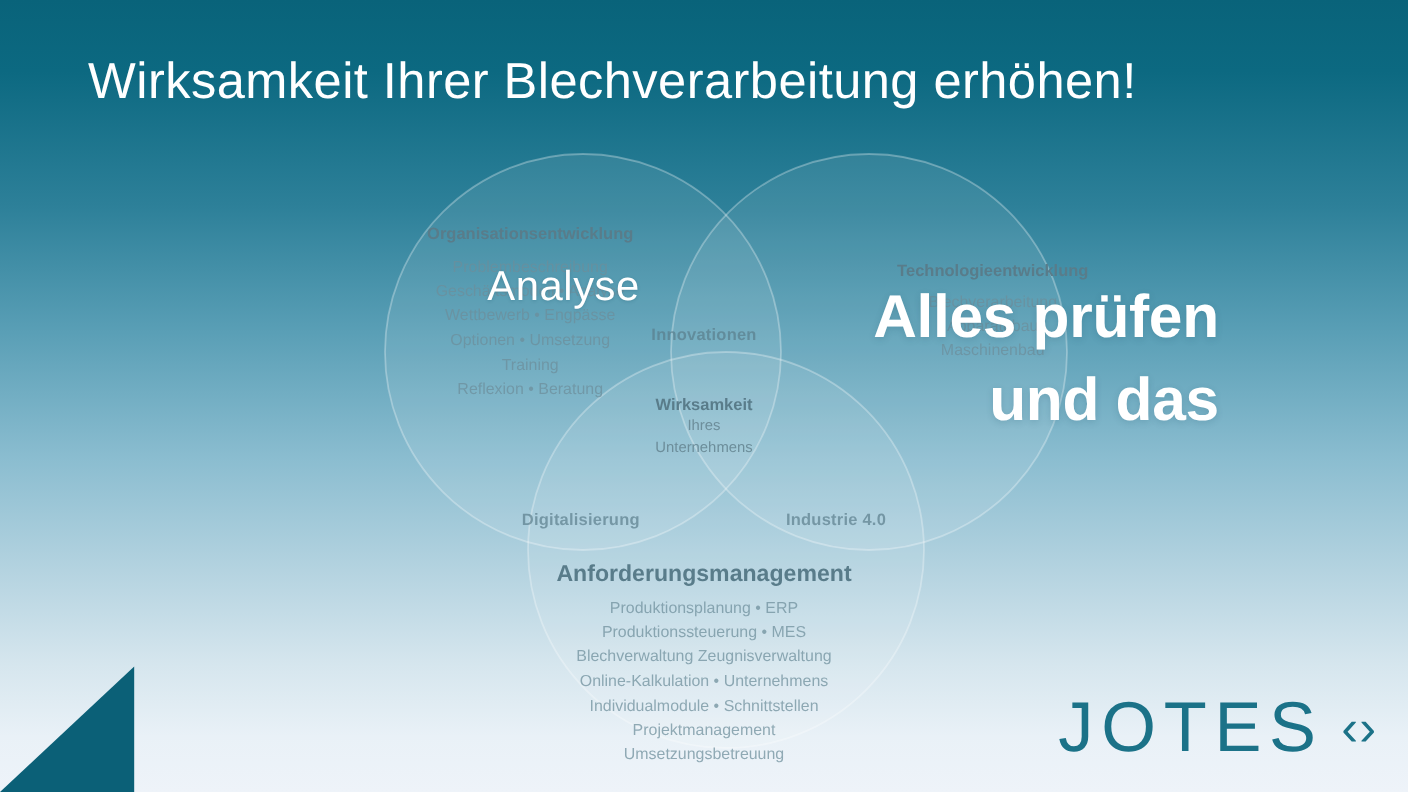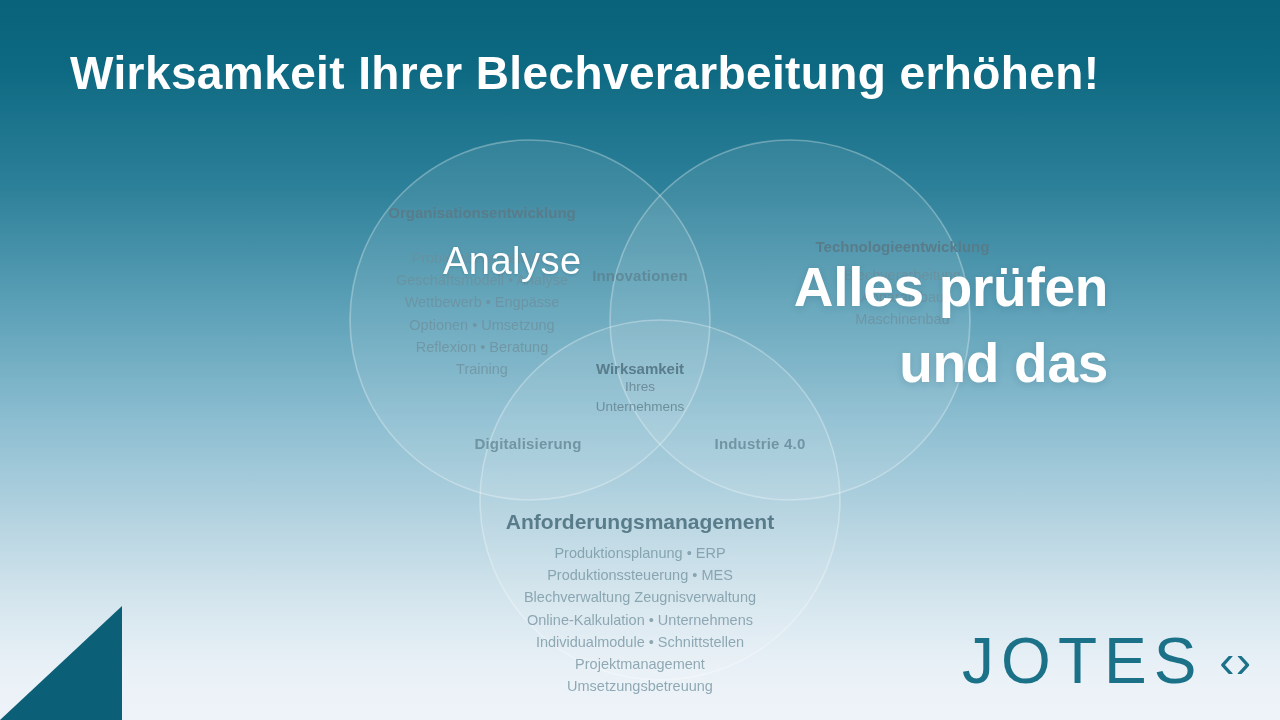--- a/index.html
+++ b/index.html
@@ -35,20 +35,21 @@
 
   
   .venn-label {
     position: absolute;
     color: #5d7f8c;
     opacity: .68;
     text-align: center;
     letter-spacing: .2px;
     white-space: nowrap;
     line-height: 1.28;
+    margin-top: 29px;
   }
   .venn-head {
     font-weight: bold;
     font-size: 15px;
     color: #597c8a;
   }
   .venn-sub {
     font-size: 14.5px;
     font-weight: normal;
     color: #6d8e9b;
@@ -56,45 +57,45 @@
   .venn-block { position: absolute; text-align: center; white-space: nowrap; }
   .venn-block .venn-item {
     font-size: 14.5px;
     color: #6d8e9b;
     opacity: .72;
     line-height: 1.53;
   }
 
   
   #org-block { left: 292px; top: 204px; width: 380px; }
-  #org-block .venn-head { margin-bottom: 26px; }
+  #org-block .venn-head { margin-bottom: 11px; }
 
   
   #tech-block { left: 630px; top: 204px; width: 545px; }
   #tech-block .venn-head { margin-bottom: 9px; margin-top: 34px; }
 
   
   #req-block { left: 400px; top: 510px; width: 480px; }
   #req-block .venn-head { margin-bottom: 8px; font-size: 21px; }
 
   
   #lbl-innovationen { left: 500px; top: 266px; width: 280px; }
   #lbl-digitalisierung { left: 408px; top: 434px; width: 240px; }
   #lbl-industrie { left: 640px; top: 434px; width: 240px; }
   #lbl-wirksamkeit { left: 515px; top: 360px; width: 250px; }
   #lbl-wirksamkeit .venn-head { font-size: 15px; }
   #lbl-wirksamkeit .venn-sub { font-size: 13.5px; line-height: 1.45; }
 
   
   #headline {
     position: absolute;
-    left: 70px;
+    left: 80px;
     top: 46px;
     font-size: 46px;
-    font-weight: bold;
+    font-weight: normal;
     color: #ffffff;
     letter-spacing: .4px;
     white-space: nowrap;
   }
 
   
   #analyse {
     position: absolute;
     left: 443px;
     top: 240px;
@@ -175,22 +176,22 @@
   </svg>
 
   <div id="headline">Wirksamkeit Ihrer Blechverarbeitung erhöhen!</div>
 
   <div class="venn-block" id="org-block">
     <div class="venn-head">Organisationsentwicklung</div>
     <div class="venn-item">Problembeschreibung</div>
     <div class="venn-item">Geschäftsmodell • Analyse</div>
     <div class="venn-item">Wettbewerb • Engpässe</div>
     <div class="venn-item">Optionen • Umsetzung</div>
+    <div class="venn-item">Training</div>
     <div class="venn-item">Reflexion • Beratung</div>
-    <div class="venn-item">Training</div>
   </div>
 
   <div class="venn-block" id="tech-block">
     <div class="venn-head">Technologieentwicklung</div>
     <div class="venn-item">Blechverarbeitung</div>
     <div class="venn-item">Apparatebau</div>
     <div class="venn-item">Maschinenbau</div>
   </div>
 
   <div class="venn-label venn-head" id="lbl-innovationen">Innovationen</div>

